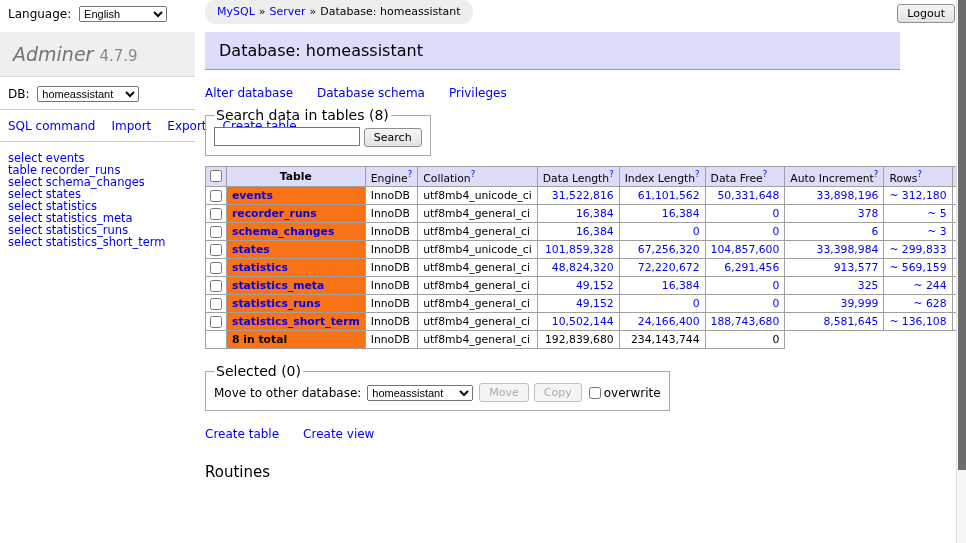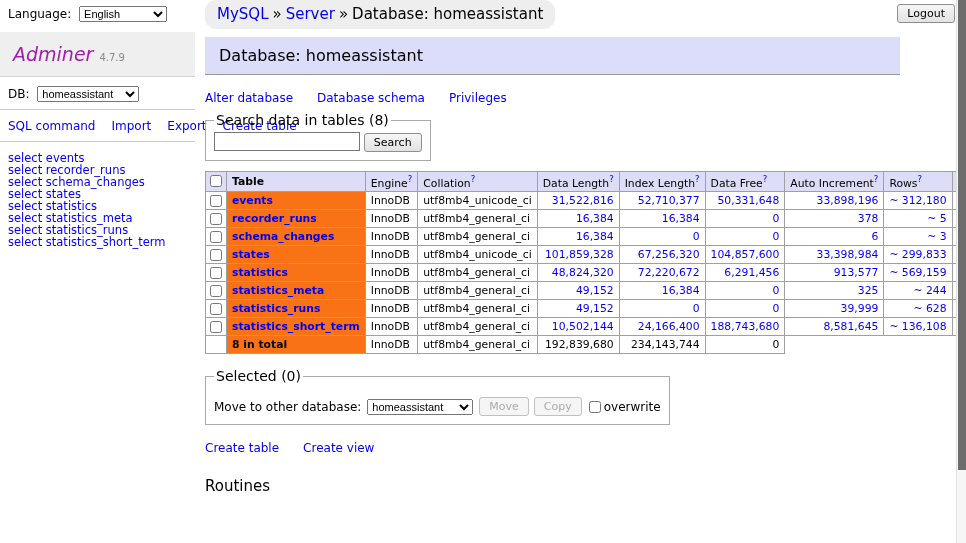--- a/index.html
+++ b/index.html
@@ -14,34 +14,34 @@
 
   
   #sidebar { position:absolute; left:0; top:0; width:195px; }
   .lang-row { padding:6px 0 0 8px; white-space:nowrap; }
   .lang-row select { width:88px; font-size:11px; margin-left:4px; }
   h1.logo {
     margin:10px 0 0; padding:11px 13px; background:#efefef;
     border-bottom:1px solid #d5d5d5;
     font-size:19px; font-weight:normal; font-style:italic; color:#7d7d7d;
   }
-  h1.logo .version { font-size:10px; font-style:normal; color:#888; margin-left:6px; }
+  h1.logo .version { font-size:15px; font-style:normal; color:#888; margin-left:6px; }
   .db-row { padding:9px 0 0 8px; white-space:nowrap; }
   .db-row select { width:102px; font-size:11px; margin-left:4px; }
   #sidebar hr { border:0; border-top:1px solid #ccc; margin:7px 0; }
   .side-actions { padding:1px 8px 0; line-height:1.35;text-align:right; }
   .side-actions a { margin-right:16px; white-space:nowrap; }
   .table-links { padding:4px 8px 0; font-size:11.5px; line-height:1.04; }
   .table-links a { display:block; padding:0; }
 
   
   #content { position:absolute; left:205px; top:0; right:66px; }
   #breadcrumb {
     display:inline-block; margin:0; padding:5px 12px 6px;
-    background:#eee; font-size:15px; white-space:nowrap;border-radius:11px;
+    background:#eee; font-size:11px; white-space:nowrap;border-radius:11px;
   }
   .bc-sep { color:#000; margin:0 4px; }
   #logout-btn { position:absolute; top:4px; right:-55px; }
 
   h2.page-title {
     margin:8px 0 0; padding:9px 14px; background:#dcdcfb;
     border-bottom:1px solid #999;
     font-size:16px; font-weight:normal;
   }
   .link-row { margin:16px 0 0; }
@@ -61,35 +61,35 @@
   }
   button:disabled { color:#ababab; border-color:#c0c0c0; background:#f5f5f5; }
 
   
   table.db-tables { border-collapse:collapse; margin-top:10px; font-size:10.8px; }
   .db-tables td, .db-tables th {
     border:1px solid #a0a0a0; padding:2px 5px; height:14px;
     white-space:nowrap; text-align:left; vertical-align:middle;
   }
   .db-tables thead td, .db-tables thead th { background:#ddddf7; }
-  .db-tables thead th { font-weight:bold; }
+  .db-tables thead th { text-align:center; font-weight:bold; }
   .db-tables tbody th { background:#f97316; font-weight:bold; }
   .db-tables td.num { text-align:right; }
   .db-tables td.chk { text-align:center; padding:1px 3px; }
   .db-tables input[type=checkbox] { width:12px; height:12px; margin:1px; vertical-align:middle; }
   .db-tables sup { font-size:8.5px; }
   .db-tables tbody th a { font-weight:bold; }
   .db-tables td.filler { border:none; background:#fff; }
   .db-tables .total-row td, .db-tables .total-row th { font-weight:bold;margin-top:20px; }
   .db-tables .total-row td { font-weight:normal; color:#000; }
 
   
   #selected-fieldset { margin-top:14px; }
   .btn-row button { margin-right:3px; }
-  .move-row { margin-top:9px; display:flex; align-items:center; }
+  .move-row { margin-top:0; display:flex; align-items:center; }
   .move-row select { width:106px; font-size:11px; margin:0 6px; }
   .move-row button { margin-right:5px; }
   .move-row label { display:flex; align-items:center; font-size:12px; }
   .move-row input[type=checkbox] { width:12px; height:12px; margin:0 3px 0 2px; }
 
   
   #scrollbar {
     position:absolute; top:0; right:0; width:10px; height:543px;
     background:#f6f6f6; border-left:1px solid #e2e2e2;
   }
@@ -99,34 +99,34 @@
 <body>
 
 <div id="sidebar">
   <div class="lang-row">
     <span>Language:</span>
     <select>
       <option>English</option>
     </select>
   </div>
   <h1 class="logo">
-    <a style="color:#a21caf;">Adminer</a><span class="version">4.7.9</span>
+    <a style="color:#737373;">Adminer</a><span class="version">4.7.9</span>
   </h1>
   <div class="db-row">
     <span>DB:</span>
     <select>
       <option>homeassistant</option>
     </select>
   </div>
   <hr>
   <p class="side-actions" id="side-actions" style="margin:0;"><a>SQL command</a><a>Import</a><a>Export</a><a>Create table</a></p>
   <hr>
   <div class="table-links" id="table-links">
       <a>select events</a>
-      <a>select recorder_runs</a>
+      <a>table recorder_runs</a>
       <a>select schema_changes</a>
       <a>select states</a>
       <a>select statistics</a>
       <a>select statistics_meta</a>
       <a>select statistics_runs</a>
       <a>select statistics_short_term</a>
     </div>
 </div>
 
 <div id="content">
@@ -159,21 +159,21 @@
           <td>Comment</td>
         </tr>
     </thead>
     <tbody id="table-body">
         <tr>
           <td class="chk"><input type="checkbox" style=""></td>
           <th><a>events</a></th>
           <td>InnoDB</td>
           <td>utf8mb4_unicode_ci</td>
           <td class="num"><a>31,522,816</a></td>
-          <td class="num"><a>52,710,377</a></td>
+          <td class="num"><a>61,101,562</a></td>
           <td class="num"><a>50,331,648</a></td>
           <td class="num"><a>33,898,196</a></td>
           <td class="num"><a>~ 312,180</a></td>
           <td></td>
         </tr>
         <tr>
           <td class="chk"><input type="checkbox" style=""></td>
           <th><a>recorder_runs</a></th>
           <td>InnoDB</td>
           <td>utf8mb4_general_ci</td>

